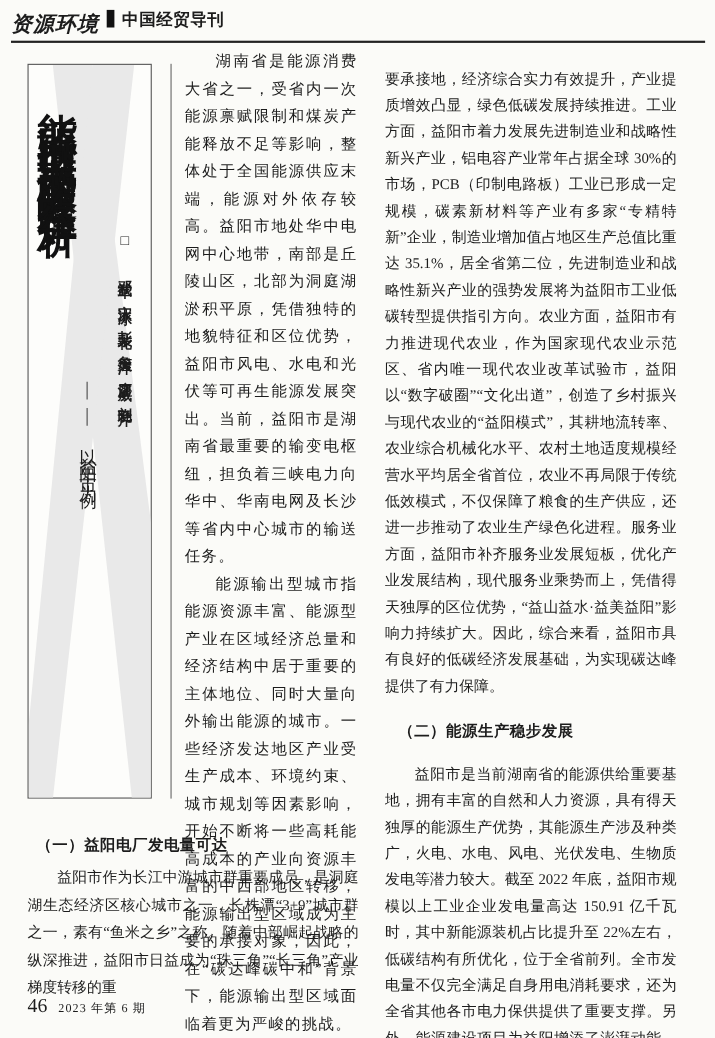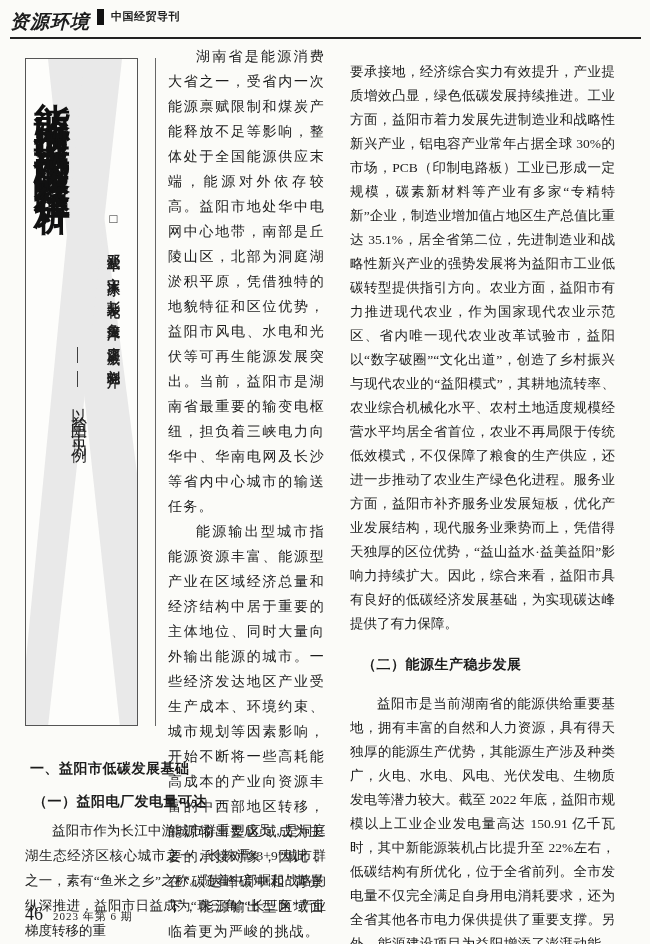--- a/index.html
+++ b/index.html
@@ -22,21 +22,21 @@
     font-family: "Liberation Sans", sans-serif;
     font-weight: bold; font-style: italic;
     font-size: 19px; letter-spacing: 1px;
   }
   .header .bar {
     width: 7px; height: 16px; background: #111;
     display: inline-block;
   }
   .header .journal-name {
     font-family: "Liberation Sans", sans-serif;
-    font-weight: bold; font-size: 11px; letter-spacing: 0.5px;
+    font-weight: bold; font-size: 15px; letter-spacing: 0.5px;
   }
   .top-rule {
     position: absolute; top: 37px; left: 10px; width: 631px;
     border-top: 2px solid #222;
   }
 
   
   .title-box {
     position: absolute; left: 25px; top: 58px;
     width: 113px; height: 668px;
@@ -143,21 +143,20 @@
   <div class="authors">□　邓武军　宋冰冰　彭朵花　詹天洋　廖江威　刘晓芹</div>
 </div>
 <div class="v-divider"></div>
 
 <div class="mid-col">
   <p>湖南省是能源消费大省之一，受省内一次能源禀赋限制和煤炭产能释放不足等影响，整体处于全国能源供应末端，能源对外依存较高。益阳市地处华中电网中心地带，南部是丘陵山区，北部为洞庭湖淤积平原，凭借独特的地貌特征和区位优势，益阳市风电、水电和光伏等可再生能源发展突出。当前，益阳市是湖南省最重要的输变电枢纽，担负着三峡电力向华中、华南电网及长沙等省内中心城市的输送任务。</p>
   <p>能源输出型城市指能源资源丰富、能源型产业在区域经济总量和经济结构中居于重要的主体地位、同时大量向外输出能源的城市。一些经济发达地区产业受生产成本、环境约束、城市规划等因素影响，开始不断将一些高耗能高成本的产业向资源丰富的中西部地区转移，能源输出型区域成为主要的承接对象，因此，在“碳达峰碳中和”背景下，能源输出型区域面临着更为严峻的挑战。</p>
 </div>
 
 <div class="left-bottom">
-  <div class="h-level1">一、益阳市低碳发展基础</div>
   <div class="h-level2">（一）益阳电厂发电量可达</div>
   <p class="body-para indent-first">益阳市作为长江中游城市群重要成员，是洞庭湖生态经济区核心城市之一，长株潭“3+9”城市群之一，素有“鱼米之乡”之称。随着中部崛起战略的纵深推进，益阳市日益成为“珠三角”“长三角”产业梯度转移的重</p>
 </div>
 
 <div class="right-col">
   <p>要承接地，经济综合实力有效提升，产业提质增效凸显，绿色低碳发展持续推进。工业方面，益阳市着力发展先进制造业和战略性新兴产业，铝电容产业常年占据全球 30%的市场，PCB（印制电路板）工业已形成一定规模，碳素新材料等产业有多家“专精特新”企业，制造业增加值占地区生产总值比重达 35.1%，居全省第二位，先进制造业和战略性新兴产业的强势发展将为益阳市工业低碳转型提供指引方向。农业方面，益阳市有力推进现代农业，作为国家现代农业示范区、省内唯一现代农业改革试验市，益阳以“数字破圈”“文化出道”，创造了乡村振兴与现代农业的“益阳模式”，其耕地流转率、农业综合机械化水平、农村土地适度规模经营水平均居全省首位，农业不再局限于传统低效模式，不仅保障了粮食的生产供应，还进一步推动了农业生产绿色化进程。服务业方面，益阳市补齐服务业发展短板，优化产业发展结构，现代服务业乘势而上，凭借得天独厚的区位优势，“益山益水·益美益阳”影响力持续扩大。因此，综合来看，益阳市具有良好的低碳经济发展基础，为实现碳达峰提供了有力保障。</p>
   <div class="h-level2">（二）能源生产稳步发展</div>
   <p class="indent-first" style="text-indent:2em">益阳市是当前湖南省的能源供给重要基地，拥有丰富的自然和人力资源，具有得天独厚的能源生产优势，其能源生产涉及种类广，火电、水电、风电、光伏发电、生物质发电等潜力较大。截至 2022 年底，益阳市规模以上工业企业发电量高达 150.91 亿千瓦时，其中新能源装机占比提升至 22%左右，低碳结构有所优化，位于全省前列。全市发电量不仅完全满足自身用电消耗要求，还为全省其他各市电力保供提供了重要支撑。另外，能源建设项目为益阳增添了澎湃动能。2022 年，安化抽水蓄能电站、益阳电厂三期项目如期开工，项目建成后，安化抽水蓄能电站装机规模居全国第二、华中第一，益阳电厂发电量可达 200 亿千瓦时，将成为省内第一大火力发电厂；此外，桃花江核电项目采用第三代核电技术 AP1000 建设，规划建设 4 台 125 万千瓦机组，作为内陆第一座核电站，且核能发电不产生加重温室效应的二氧化碳，建成后不仅能缓解当前湖南省能源紧张的现状，还为益阳市碳达峰提供重要助力。</p>
 </div>
 

